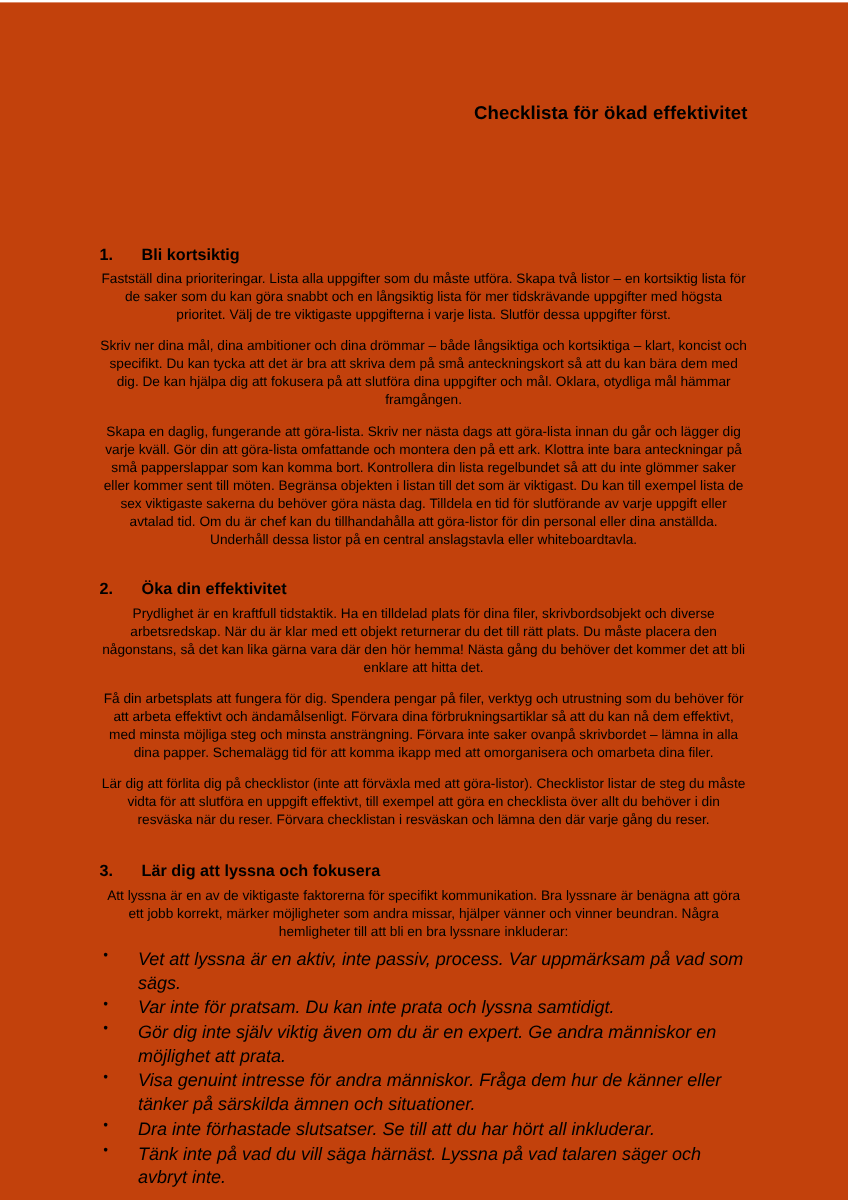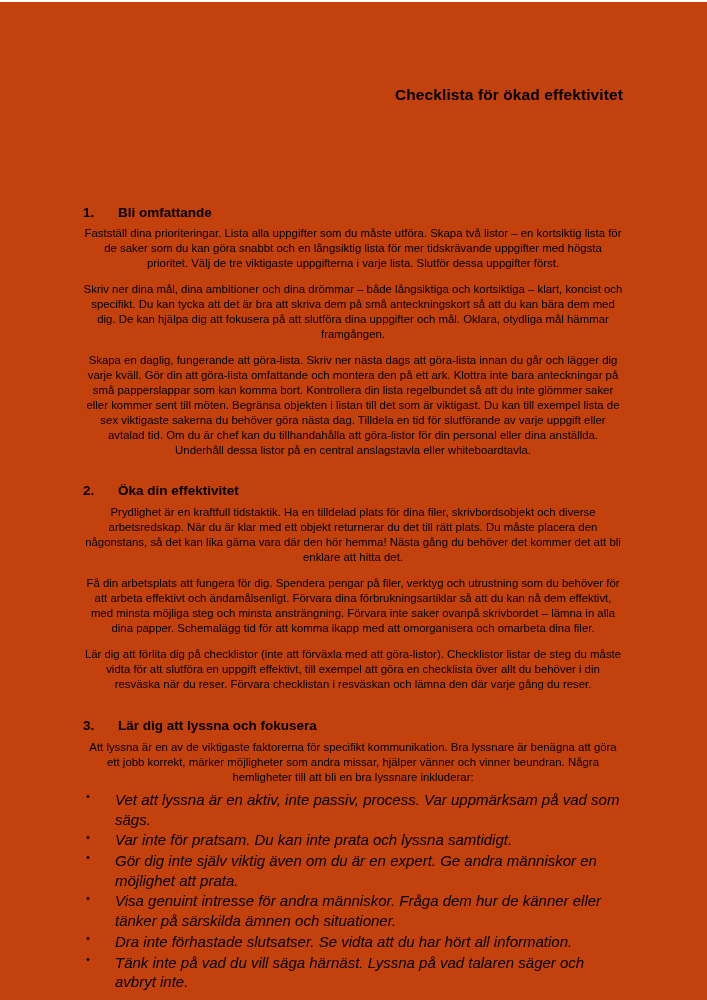--- a/index.html
+++ b/index.html
@@ -112,21 +112,21 @@
 
 <div class="page">
 
   <div class="content">
 
     <h1 class="doc-title">Checklista för ökad effektivitet</h1>
 
     <div class="spacer-1"></div>
 
     <div class="section">
-      <h2 class="section-heading"><span class="num">1.</span><span>Bli omfattande</span></h2>
+      <h2 class="section-heading"><span class="num">1.</span><span>Bli kortsiktig</span></h2>
       <p class="body">Fastställ dina prioriteringar. Lista alla uppgifter som du måste utföra. Skapa två listor – en kortsiktig lista för de saker som du kan göra snabbt och en långsiktig lista för mer tidskrävande uppgifter med högsta prioritet. Välj de tre viktigaste uppgifterna i varje lista. Slutför dessa uppgifter först.</p>
       <p class="body">Skriv ner dina mål, dina ambitioner och dina drömmar – både långsiktiga och kortsiktiga – klart, koncist och specifikt. Du kan tycka att det är bra att skriva dem på små anteckningskort så att du kan bära dem med dig. De kan hjälpa dig att fokusera på att slutföra dina uppgifter och mål. Oklara, otydliga mål hämmar framgången.</p>
       <p class="body">Skapa en daglig, fungerande att göra-lista. Skriv ner nästa dags att göra-lista innan du går och lägger dig varje kväll. Gör din att göra-lista omfattande och montera den på ett ark. Klottra inte bara anteckningar på små papperslappar som kan komma bort. Kontrollera din lista regelbundet så att du inte glömmer saker eller kommer sent till möten. Begränsa objekten i listan till det som är viktigast. Du kan till exempel lista de sex viktigaste sakerna du behöver göra nästa dag. Tilldela en tid för slutförande av varje uppgift eller avtalad tid. Om du är chef kan du tillhandahålla att göra-listor för din personal eller dina anställda. Underhåll dessa listor på en central anslagstavla eller whiteboardtavla.</p>
     </div>
 
     <div class="spacer-sec"></div>
 
     <div class="section">
       <h2 class="section-heading"><span class="num">2.</span><span>Öka din effektivitet</span></h2>
       <p class="body">Prydlighet är en kraftfull tidstaktik. Ha en tilldelad plats för dina filer, skrivbordsobjekt och diverse arbetsredskap. När du är klar med ett objekt returnerar du det till rätt plats. Du måste placera den någonstans, så det kan lika gärna vara där den hör hemma! Nästa gång du behöver det kommer det att bli enklare att hitta det.</p>
@@ -140,21 +140,21 @@
       <h2 class="section-heading"><span class="num">3.</span><span>Lär dig att lyssna och fokusera</span></h2>
       <p class="body tight">Att lyssna är en av de viktigaste faktorerna för specifikt kommunikation. Bra lyssnare är benägna att göra ett jobb korrekt, märker möjligheter som andra missar, hjälper vänner och vinner beundran. Några hemligheter till att bli en bra lyssnare inkluderar:</p>
 
       <div class="spacer-list"></div>
 
       <ul class="bullets">
         <li>Vet att lyssna är en aktiv, inte passiv, process. Var uppmärksam på vad som sägs.</li>
         <li>Var inte för pratsam. Du kan inte prata och lyssna samtidigt.</li>
         <li>Gör dig inte själv viktig även om du är en expert. Ge andra människor en möjlighet att prata.</li>
         <li>Visa genuint intresse för andra människor. Fråga dem hur de känner eller tänker på särskilda ämnen och situationer.</li>
-        <li>Dra inte förhastade slutsatser. Se vidta att du har hört all information.</li>
+        <li>Dra inte förhastade slutsatser. Se till att du har hört all inkluderar.</li>
         <li>Tänk inte på vad du vill säga härnäst. Lyssna på vad talaren säger och avbryt inte.</li>
       </ul>
     </div>
 
   </div>
 
 
 </div>
 
 </body></html>

